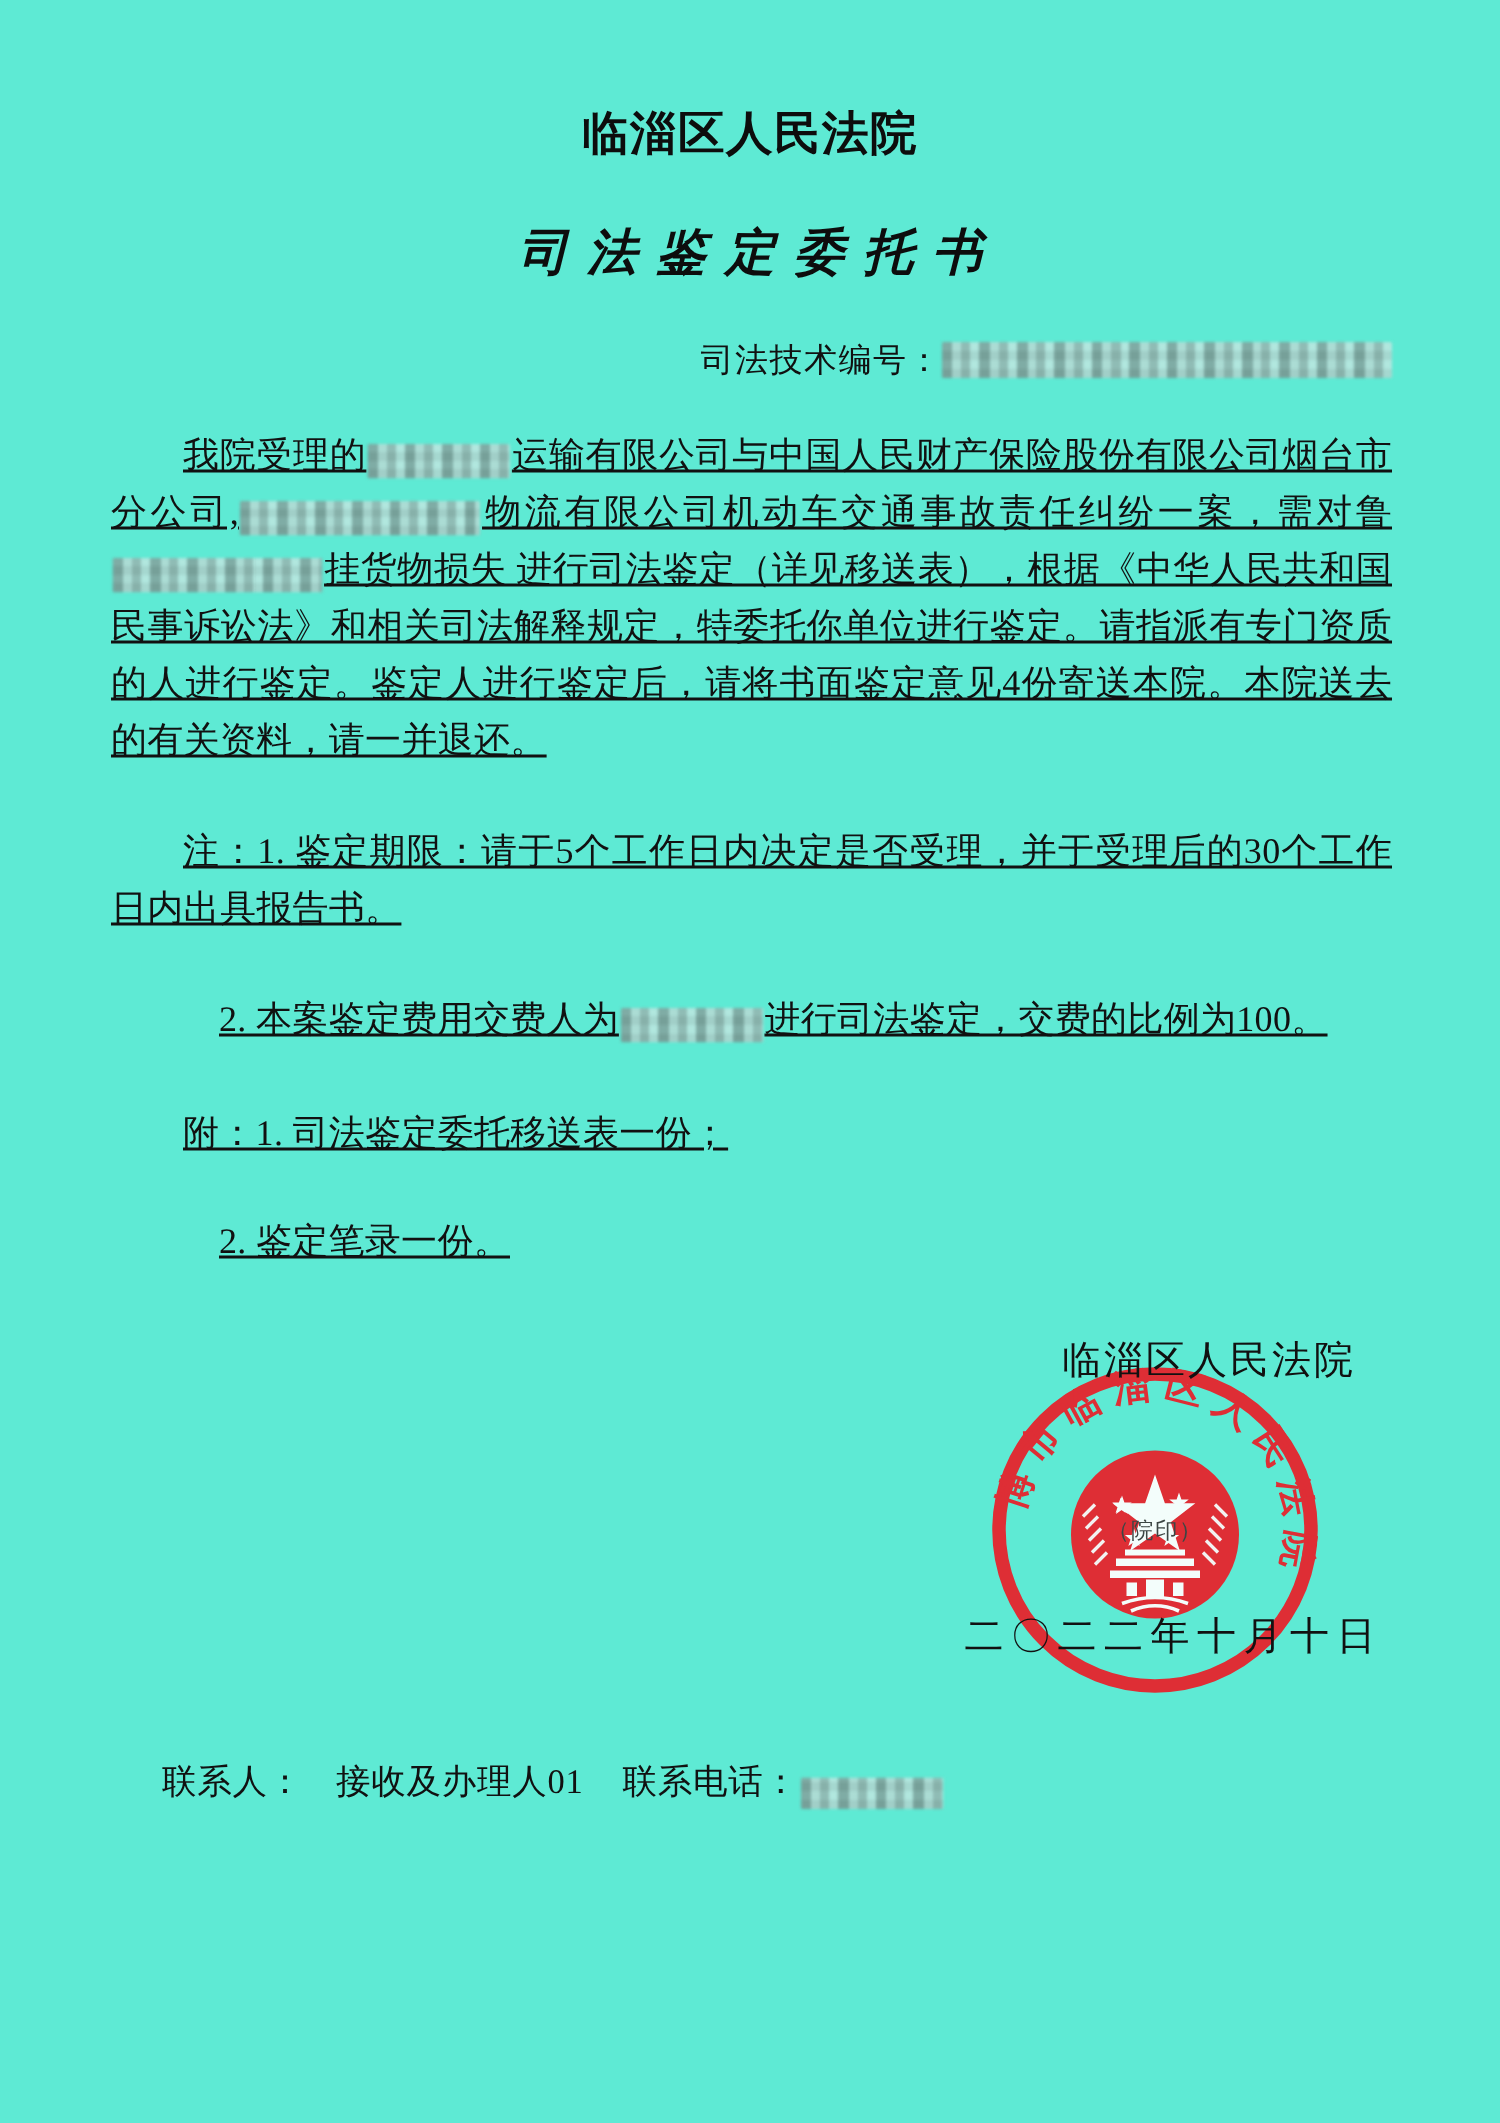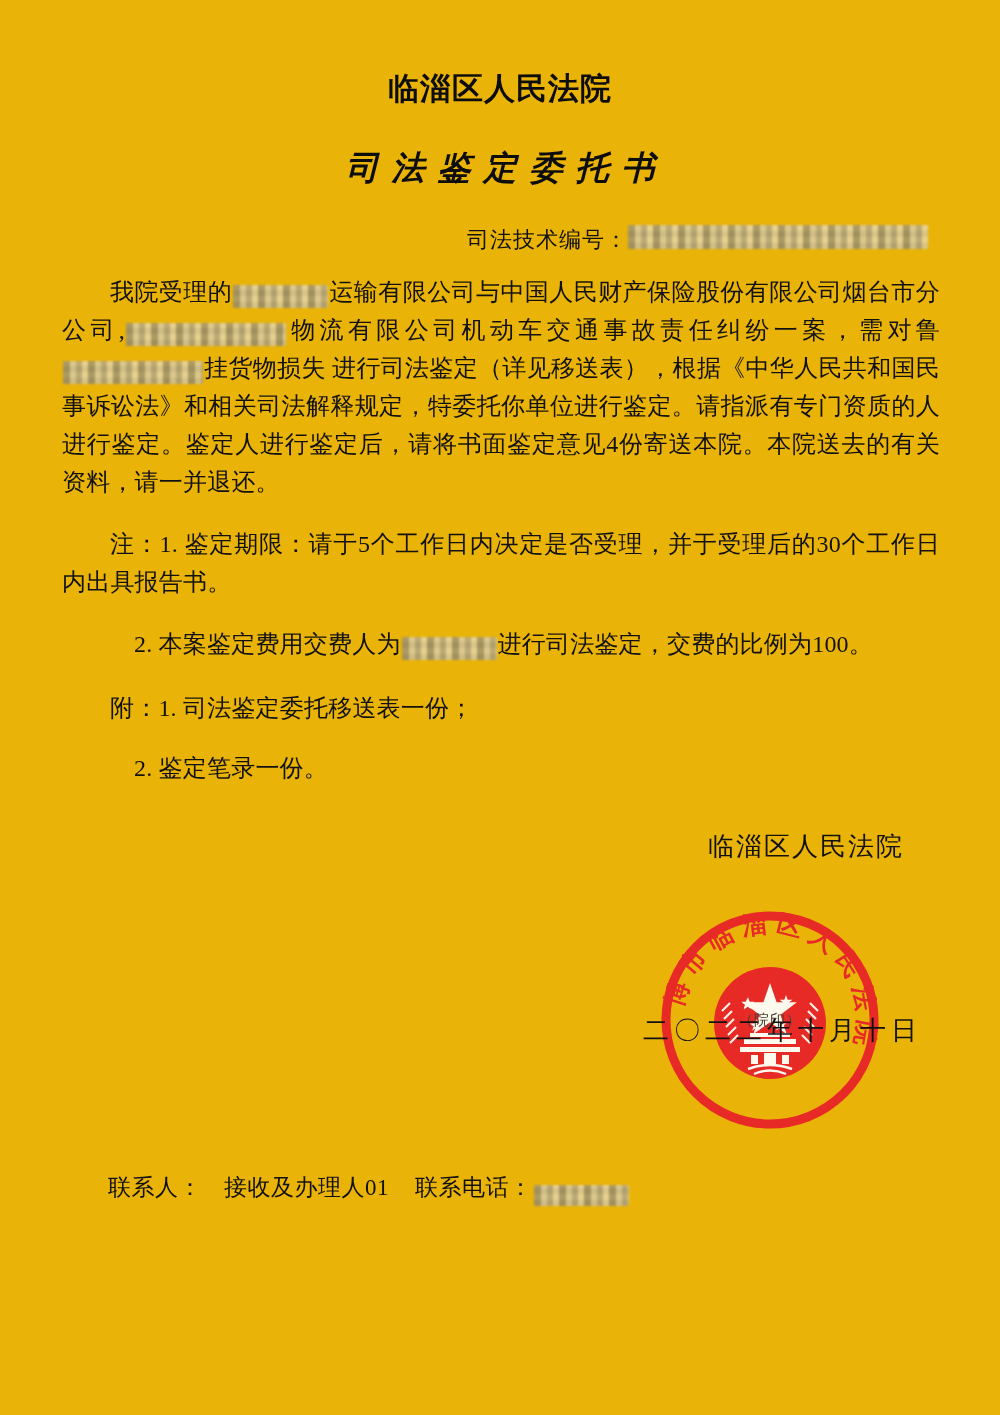--- a/index.html
+++ b/index.html
@@ -12,21 +12,21 @@
     height: 1415px;
     font-family: "Liberation Serif", "DejaVu Serif", serif;
     color: #111111;
     position: relative;
     overflow: hidden;
   }
   .page {
     position: relative;
     width: 1000px;
     height: 1415px;
-    background: #eab308;
+    background: #5eead4;
     padding: 0;
     box-sizing: border-box;
   }
 
   
   .court-title {
     text-align: center;
     font-size: 31px;
     font-weight: bold;
     letter-spacing: 1px;
@@ -43,21 +43,21 @@
     padding-top: 36px;
     padding-left: 13px;
     color: #0d0d0d;
     font-style: italic;
   }
 
   
   .case-no-row {
     display: flex;
     justify-content: flex-end;
-    align-items: flex-start;
+    align-items: center;
     padding-right: 72px;
     padding-top: 34px;
   }
   .case-no-label {
     font-size: 22px;
     letter-spacing: 1px;
     color: #111;
   }
   .redact {
     display: inline-block;
@@ -92,23 +92,24 @@
     letter-spacing: 0.5px;
   }
   .body-block {
     padding: 0 56px 0 58px;
     font-size: 24px;
     line-height: 38px;
     text-align: justify;
     letter-spacing: 0.2px;
   }
   .para {
-    margin: 4px;
+    margin: 16px;
     padding-top: 14px;
     text-indent: 2em;
+    text-decoration: underline;
   }
   .para.indent3 { text-indent: 3em; }
 
   
   .sign-area {
     position: relative;
     height: 290px;
     margin-top: 34px;
   }
   .court-sign {

